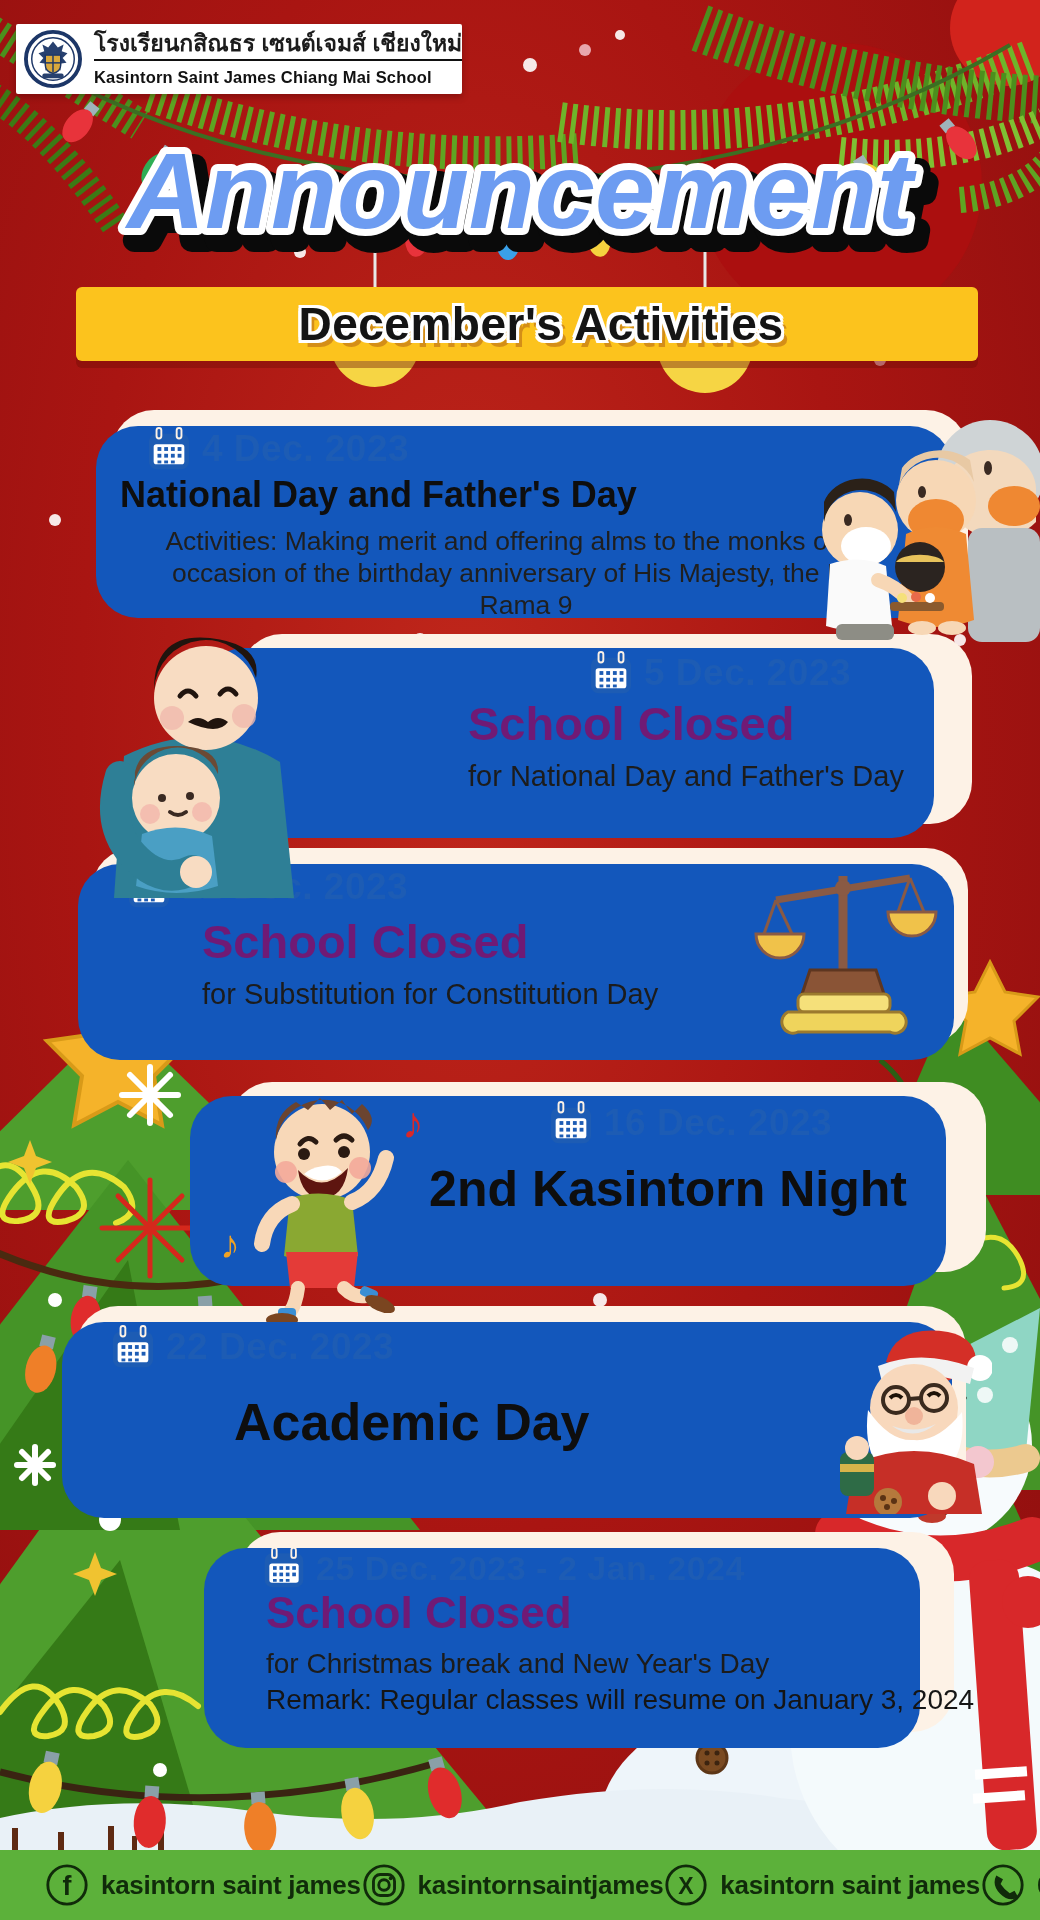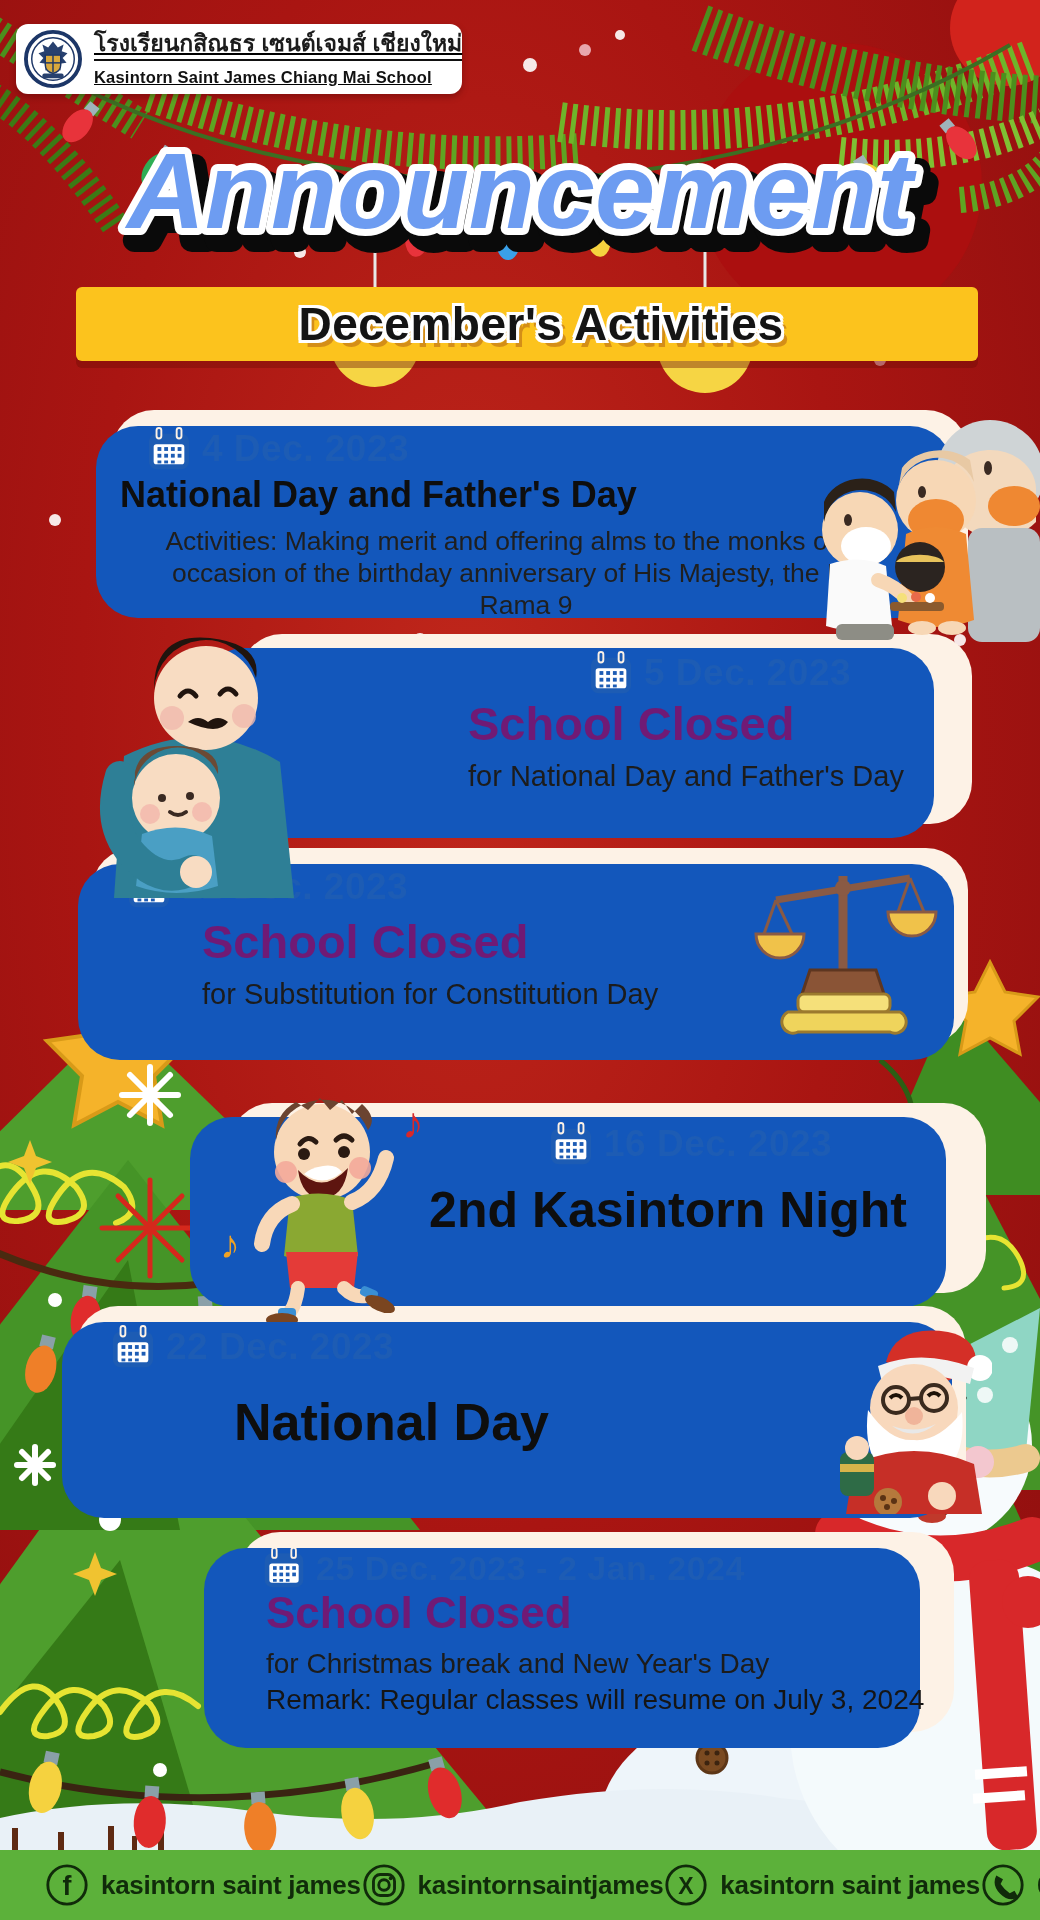--- a/index.html
+++ b/index.html
@@ -13,22 +13,22 @@
   .banner{position:absolute;z-index:3;}
   .title-wrap{position:absolute;z-index:4;}
   .card{position:absolute;z-index:5;background:#fdf2e6;border-radius:42px;}
   .card::before{content:"";position:absolute;z-index:-1;background:#1357bb;border-radius:42px;
     width:100%;height:100%;left:var(--ox,-16px);top:var(--oy,16px);}
   .illus{position:absolute;z-index:6;}
   .header-box{position:absolute;z-index:7;}
   .footer{position:absolute;z-index:8;}
 
   
-  .header-box{left:16px;top:24px;width:446px;height:70px;background:#ffffff;border-radius:12px;
-    display:flex;align-items:center;gap:12px;padding:6px 14px 6px 8px;box-shadow:0 3px 6px rgba(60,0,0,.35);text-decoration:underline;}
+  .header-box{left:16px;top:24px;width:446px;height:70px;background:#ffffff;border-radius:2px;
+    display:flex;align-items:center;gap:12px;padding:6px 14px 6px 8px;box-shadow:0 3px 6px rgba(60,0,0,.35);}
   .logo{width:58px;height:58px;flex:0 0 auto;}
   .school-names{display:flex;flex-direction:column;justify-content:center;}
   .school-th{font-size:23px;font-weight:bold;color:#1c1c1c;line-height:1.1;white-space:nowrap;}
   .school-en{font-size:16.5px;font-weight:bold;color:#111;border-top:2.5px solid #111;
     padding-top:7px;margin-top:3px;letter-spacing:.2px;white-space:nowrap;}
 
   
   .title-wrap{left:20px;top:88px;width:1000px;height:200px;}
 
   
@@ -53,21 +53,21 @@
   .card2{left:240px;top:634px;width:732px;height:190px;--ox:-38px;--oy:14px;}
   .card2 .date-row{left:348px;top:16px;}
   .card2 .card-title{left:228px;top:62px;font-size:47px;}
   .card2 .card-sub{left:228px;top:126px;}
 
   .card3{left:92px;top:848px;width:876px;height:196px;--ox:-14px;--oy:16px;}
   .card3 .date-row{left:34px;top:16px;}
   .card3 .card-title{left:110px;top:66px;font-size:47px;}
   .card3 .card-sub{left:110px;top:130px;}
 
-  .card4{left:230px;top:1082px;width:756px;height:190px;margin-top:21px;--ox:-40px;--oy:14px;}
+  .card4{left:230px;top:1082px;width:756px;height:190px;--ox:-40px;--oy:14px;}
   .card4 .date-row{left:318px;top:18px;}
   .card4 .card-title{left:150px;right:30px;top:78px;font-size:50px;text-align:center;}
 
   .card5{left:76px;top:1306px;width:890px;height:196px;--ox:-14px;--oy:16px;}
   .card5 .date-row{left:34px;top:18px;}
   .card5 .card-title{left:158px;top:86px;font-size:52px;}
 
   .card6{left:238px;top:1532px;width:716px;height:200px;--ox:-34px;--oy:16px;}
   .card6 .date-row{left:24px;top:14px;}
   .card6 .date-text{font-size:34px;}
@@ -496,21 +496,21 @@
             <rect x="19" y="29" width="4" height="4"></rect>
             <rect x="26" y="29" width="4" height="4"></rect>
             <rect x="33" y="29" width="4" height="4"></rect>
             <rect x="12" y="36" width="4" height="3"></rect>
             <rect x="19" y="36" width="4" height="3"></rect>
             <rect x="26" y="36" width="4" height="3"></rect>
           </g>
       </svg>
       <span class="date-text">22 Dec. 2023</span>
     </div>
-    <div class="card-title">National Day</div>
+    <div class="card-title">Academic Day</div>
   </div>
 
   <div class="card card6">
     <div class="date-row">
       <svg width="44" height="44" viewBox="0 0 48 48">
         <rect x="3" y="8" width="42" height="37" rx="8" fill="#1d5cb4"></rect>
         <rect x="8" y="19" width="32" height="21" rx="3" fill="#ffffff"></rect>
         <rect x="11" y="2" width="5" height="11" rx="2.5" fill="#1d5cb4" stroke="#fdf2e6" stroke-width="2"></rect>
         <rect x="32" y="2" width="5" height="11" rx="2.5" fill="#1d5cb4" stroke="#fdf2e6" stroke-width="2"></rect>
         <g fill="#1d5cb4">
@@ -526,21 +526,21 @@
             <rect x="19" y="36" width="4" height="3"></rect>
             <rect x="26" y="36" width="4" height="3"></rect>
           </g>
       </svg>
       <span class="date-text">25 Dec. 2023 - 2 Jan. 2024</span>
     </div>
     <div class="card-title red">School Closed</div>
     <div class="card-sub">for Christmas break and New Year's Day</div>
     <div class="card-remark">
       <b>Remark:</b>
-      <span>Regular classes will resume on July 3, 2024</span>
+      <span>Regular classes will resume on January 3, 2024</span>
     </div>
   </div>
 
   <svg class="illus" style="left:818px;top:412px;" width="222" height="230" viewBox="0 0 222 230">
     <circle cx="172" cy="62" r="54" fill="#cfd4d6"></circle>
     <path d="M 126 80 a54 54 0 0 0 92 30 l0 -34 a46 40 0 0 0 -92 4 z" fill="#f3d9bd"></path>
     <ellipse cx="170" cy="56" rx="4" ry="7" fill="#3a2a22"></ellipse>
     <ellipse cx="196" cy="94" rx="26" ry="20" fill="#ef8832"></ellipse>
     <rect x="150" y="116" width="72" height="114" rx="14" fill="#b9bfc2"></rect>
     <circle cx="118" cy="88" r="40" fill="#f7d7b5"></circle>

